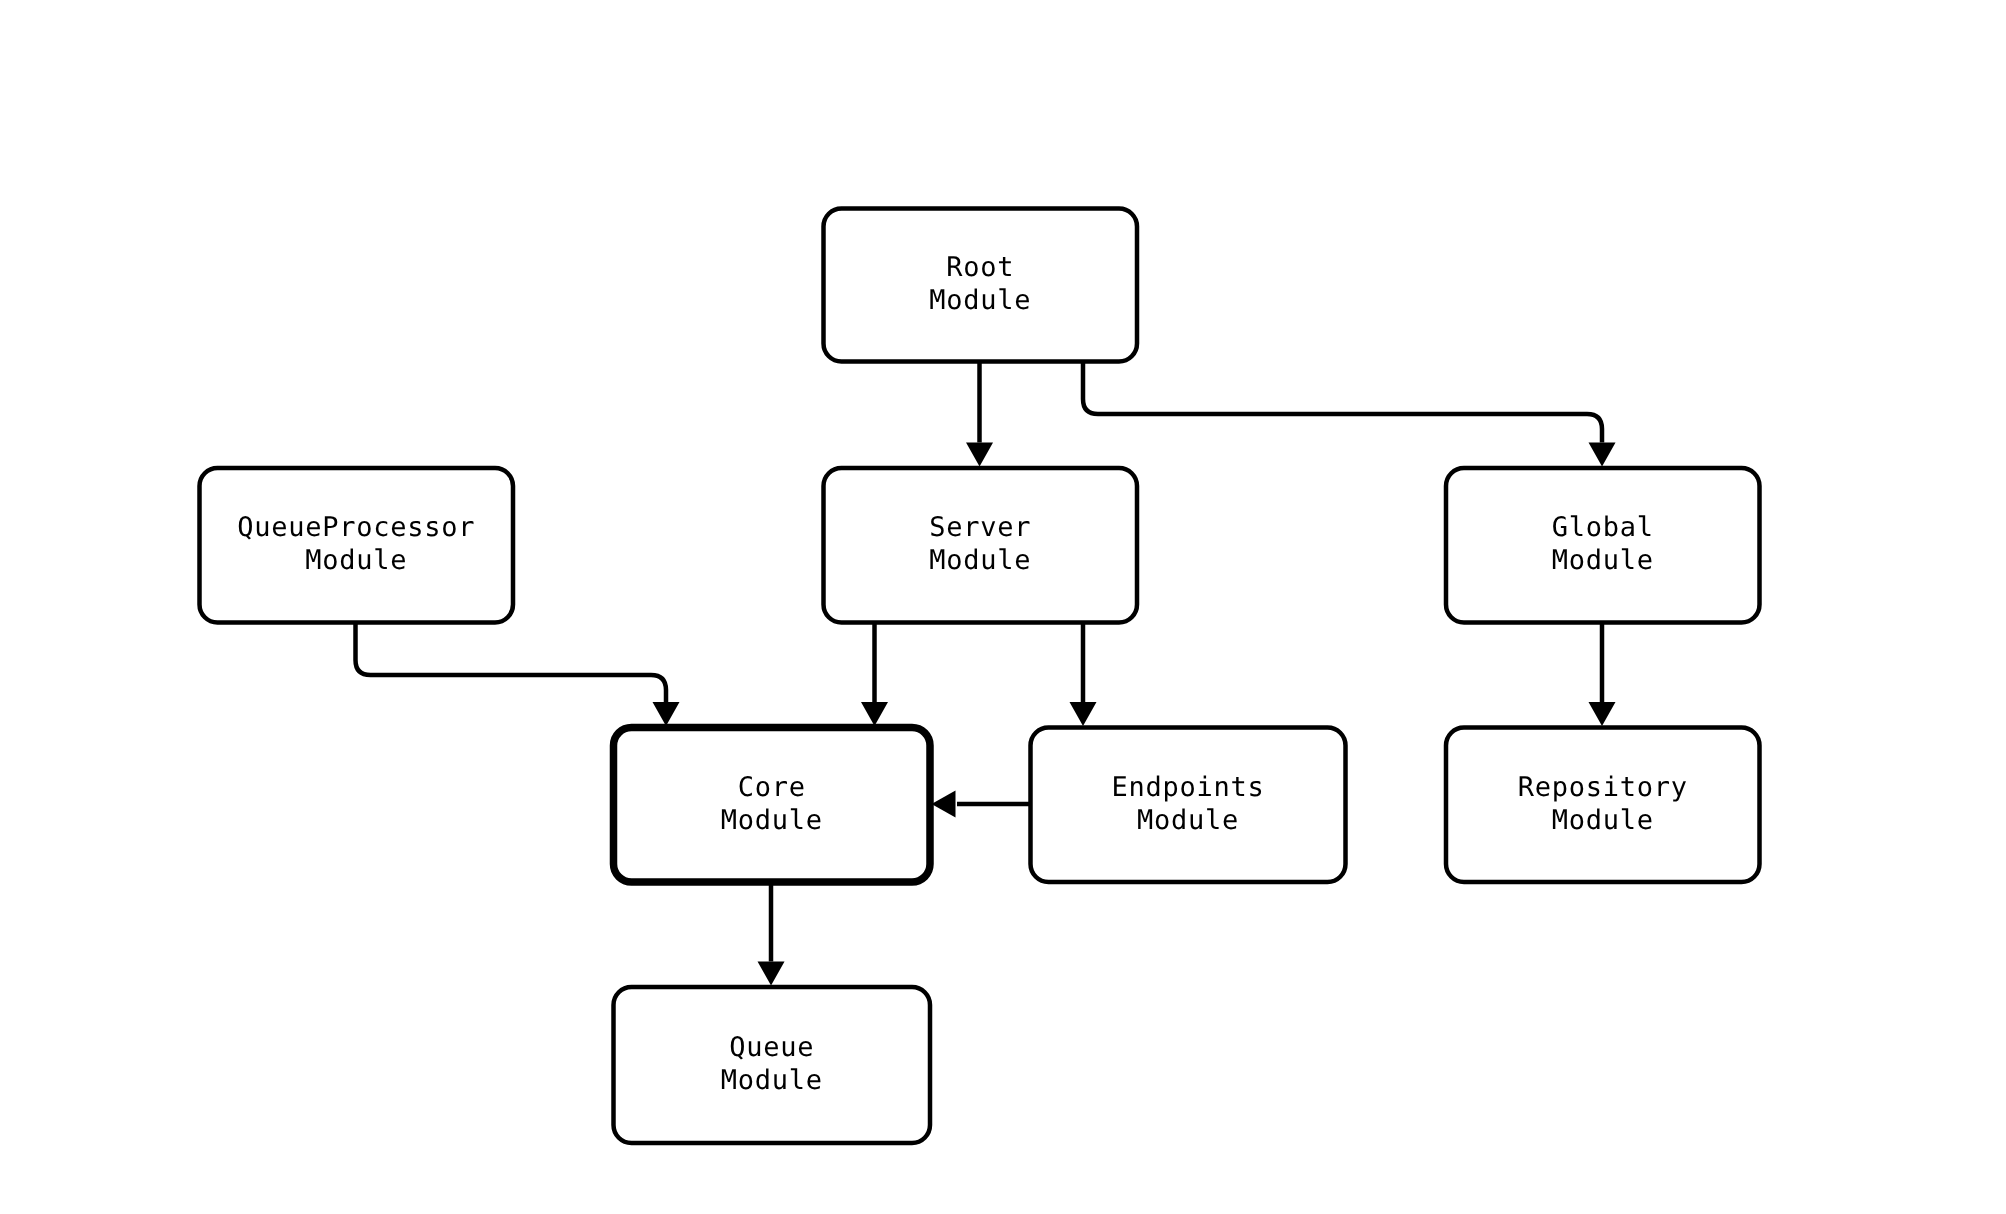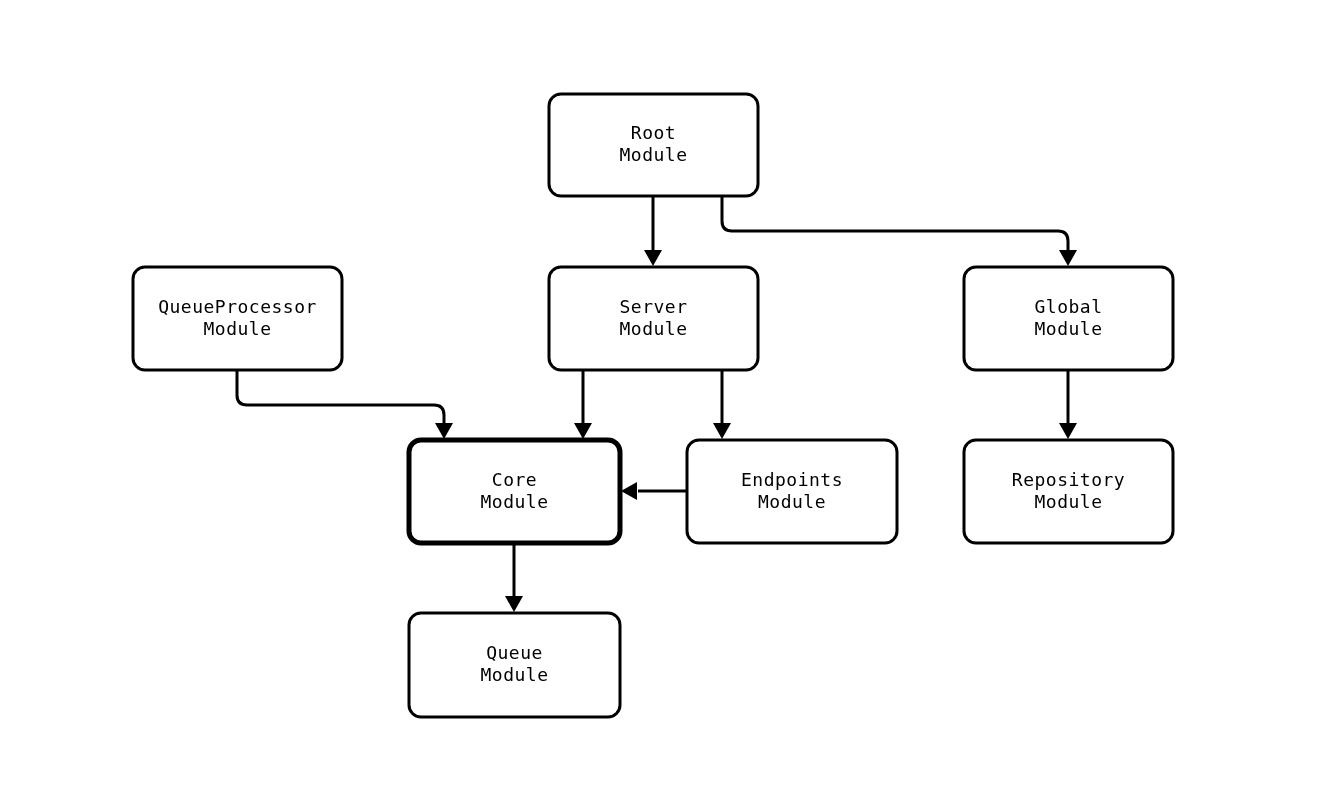--- a/index.html
+++ b/index.html
@@ -11,20 +11,21 @@
     width: 1337px;
     height: 809px;
     overflow: hidden;
     font-family: "DejaVu Sans Mono", monospace;
   }
   #diagram-root {
     position: relative;
     width: 1337px;
     height: 638px;
     background: #ffffff;
+    margin-top: 45px;
   }
   svg#graph {
     position: absolute;
     top: 0;
     left: 0;
     width: 1337px;
     height: 809px;
     display: block;
   }
   .node-box {

